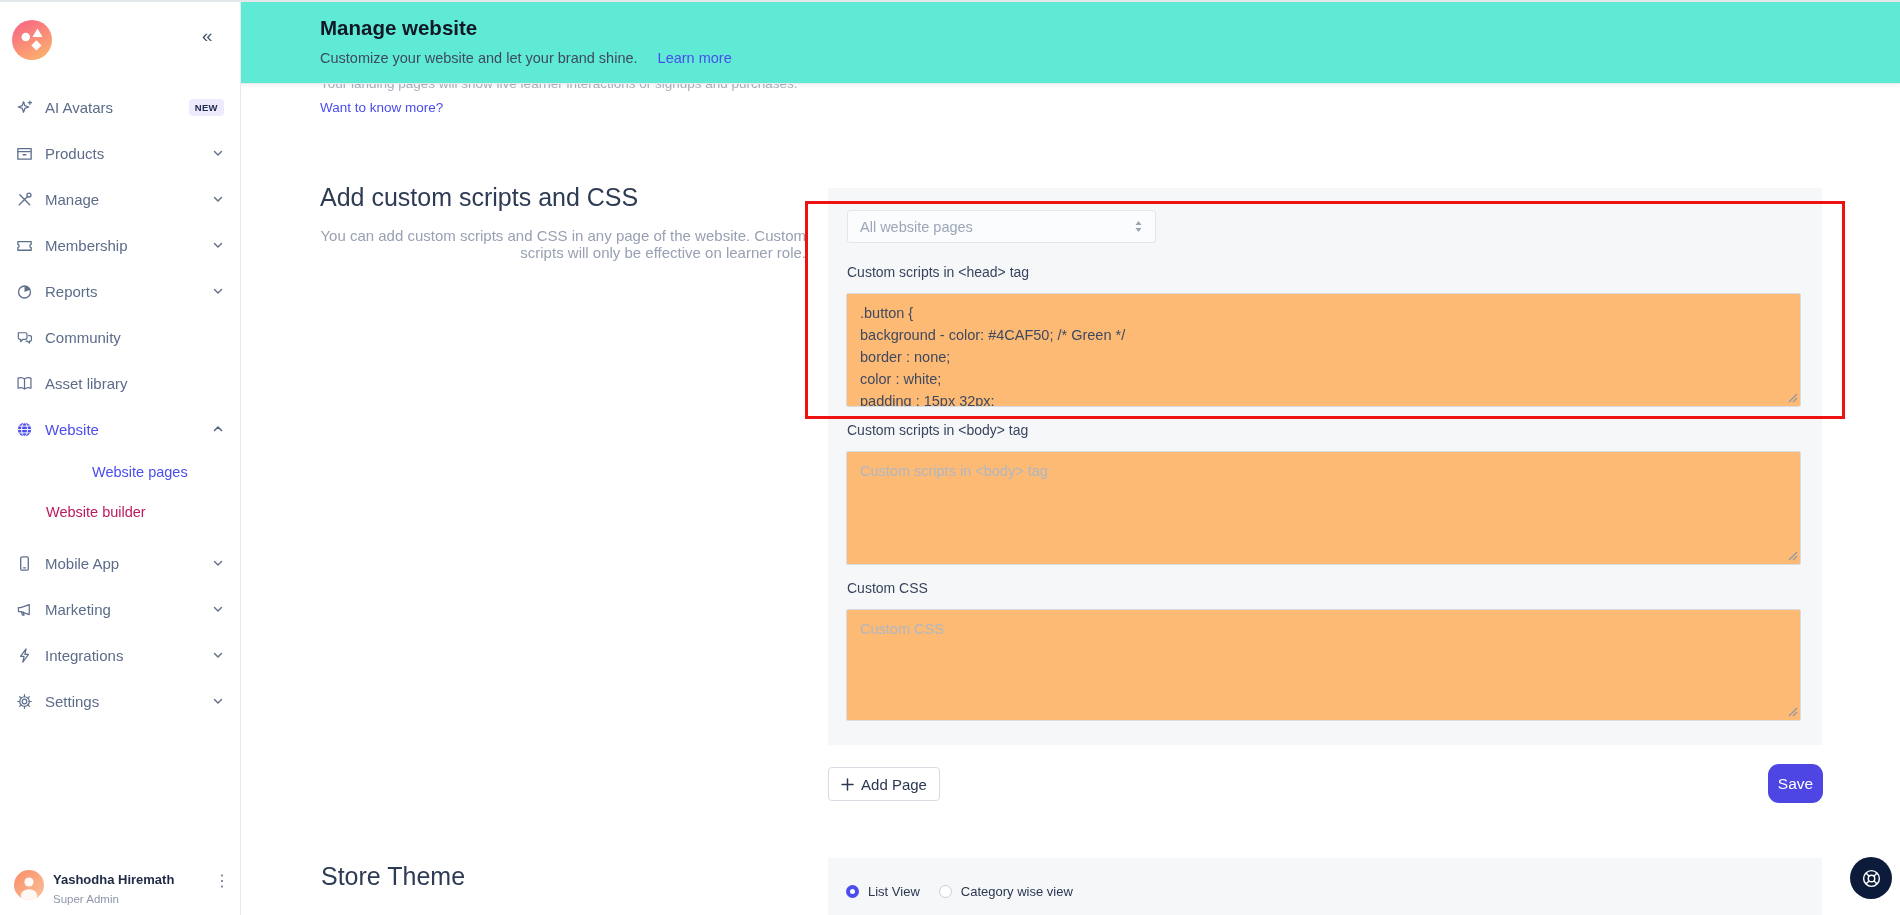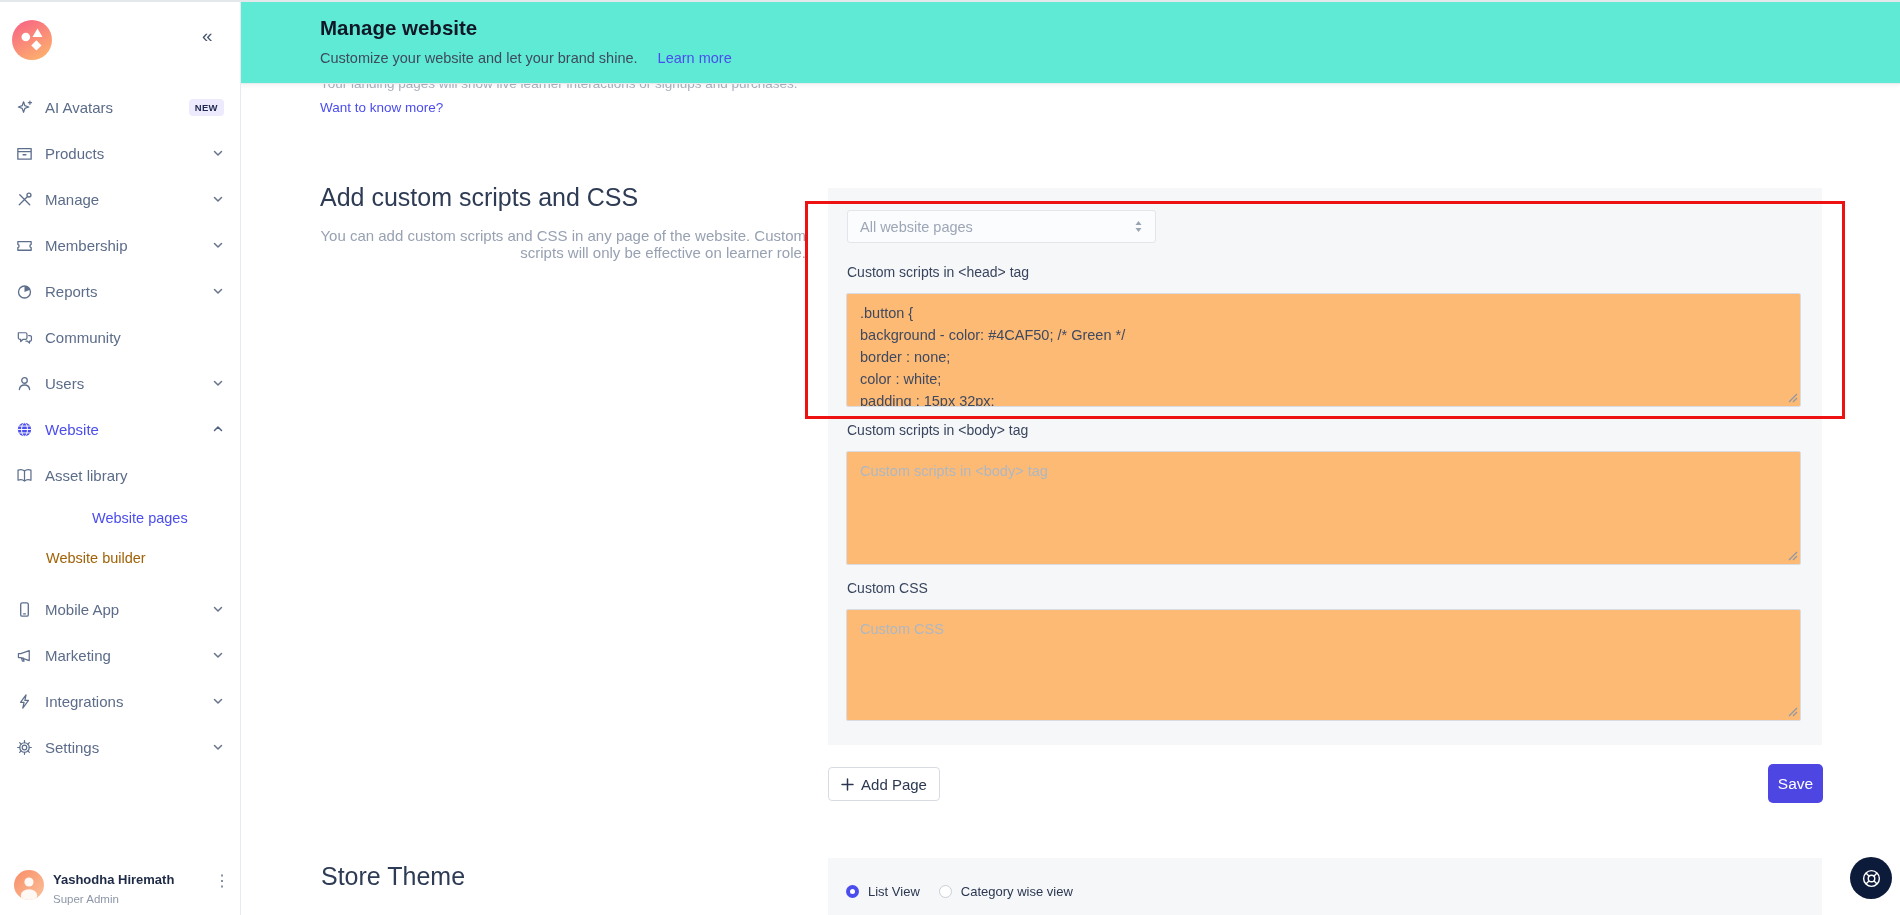--- a/index.html
+++ b/index.html
@@ -15,21 +15,21 @@
             color:#47556e;cursor:pointer;padding:0;line-height:1;}
   .nav{position:absolute;left:0;top:84px;width:240px;}
   .nav-item{height:46px;display:flex;align-items:center;padding:0 16px 0 15px;cursor:pointer;}
   .nav-ic{width:19px;height:19px;flex:none;margin-right:11px;display:flex;align-items:center;justify-content:center;}
   .nav-label{font-size:15px;color:#5c6c89;white-space:nowrap;}
   .nav-item.active .nav-label{color:#4b4ded;font-weight:500;}
   .badge{margin-left:auto;background:#edeafd;color:#222c51;font-size:9.5px;font-weight:700;
          padding:3px 6px;border-radius:4px;letter-spacing:.4px;}
   .chev{margin-left:auto;display:flex;}
   .nav-sub{height:40px;display:flex;align-items:center;padding-left:46px;font-size:14.5px;
-           color:#a16207;cursor:pointer;}
+           color:#be185d;cursor:pointer;}
   .nav-sub.active{color:#4b4ded;margin-left:46px;}
   .nav-spacer{height:8px;}
   .user{position:absolute;left:0;top:860px;width:240px;height:55px;}
   .avatar{position:absolute;left:14px;top:10px;width:30px;height:30px;}
   .user-name{position:absolute;left:53px;top:12px;font-size:13px;font-weight:700;color:#1d2945;white-space:nowrap;}
   .user-role{position:absolute;left:53px;top:33px;font-size:11.5px;color:#8d97a8;}
   .user-menu{position:absolute;left:208px;top:10px;font-size:16px;color:#707c92;background:none;border:none;cursor:pointer;}
 
   
   .topbar{position:absolute;left:240px;top:0;width:1660px;height:83px;background:#5eead4;z-index:5;
@@ -63,21 +63,21 @@
   .ta{width:100%;height:100%;box-sizing:border-box;background:#fdba74;border:1px solid #d9dde3;
       border-radius:2px;resize:none;padding:8px 13px;font-family:"Liberation Sans",sans-serif;
       font-size:14.5px;line-height:22px;color:#3f4960;outline:none;}
   .ta::placeholder{color:#aeb7c4;}
   .resize-glyph{position:absolute;right:3px;bottom:4px;pointer-events:none;display:flex;}
 
   .add-page{position:absolute;left:828px;top:767px;width:112px;height:34px;background:#fff;
             border:1px solid #d8dce2;border-radius:4px;display:flex;align-items:center;justify-content:center;
             gap:7px;font-family:"Liberation Sans",sans-serif;font-size:15px;color:#2c3850;cursor:pointer;}
   .save{position:absolute;left:1768px;top:764px;width:55px;height:39px;background:#4e46e3;border:none;
-        border-radius:5px;color:#fff;font-family:"Liberation Sans",sans-serif;font-size:15.5px;cursor:pointer;}
+        border-radius:11px;color:#fff;font-family:"Liberation Sans",sans-serif;font-size:15.5px;cursor:pointer;}
 
   
   .h-store{left:321px;top:862px;}
   .panel2{position:absolute;left:828px;top:858px;width:994px;height:57px;background:#f6f7f9;}
   .radio-row{position:absolute;left:846px;top:884px;display:flex;align-items:center;gap:9px;}
   .radio{width:13px;height:13px;border-radius:50%;box-sizing:border-box;flex:none;cursor:pointer;}
   .radio.on{background:#4b4ded;border:none;position:relative;}
   .radio.on::after{content:"";position:absolute;left:4px;top:4px;width:5px;height:5px;border-radius:50%;background:#fff;}
   .radio.off{background:#fff;border:1px solid #c9cfd9;}
   .radio-label{font-size:13px;color:#2b3750;margin-right:10px;cursor:pointer;}
@@ -184,60 +184,46 @@
       <div class="nav-item">
         <span class="nav-ic">
           <svg width="19" height="19" viewBox="0 0 20 20" fill="none" stroke="#5e6f8d" stroke-width="1.3" stroke-linecap="round" stroke-linejoin="round">
               <path d="M3.5 5h7.4a1.7 1.7 0 0 1 1.7 1.7v3.5a1.7 1.7 0 0 1-1.7 1.7H8.5L6 14.4V11.9H5.2a1.7 1.7 0 0 1-1.7-1.7Z"></path>
               <path d="M14.4 8h1.3a1.6 1.6 0 0 1 1.6 1.6v2.7a1.6 1.6 0 0 1-1.6 1.6h-.4v2l-2.1-2h-1.6"></path>
             </svg>
         </span>
         <span class="nav-label">Community</span>
       </div>
 
-      <div class="nav-item">
-        <span class="nav-ic">
-          <svg width="19" height="19" viewBox="0 0 20 20" fill="none" stroke="#5e6f8d" stroke-width="1.4" stroke-linecap="round">
-              <circle cx="10" cy="6.8" r="2.9"></circle>
-              <path d="M4.6 16.3c.4-3 2.6-4.7 5.4-4.7s5 1.7 5.4 4.7"></path>
-            </svg>
-        </span>
-        <span class="nav-label">Users</span>
-        <span class="chev">
-          <svg width="12" height="12" viewBox="0 0 12 12" fill="none" stroke="#68748c" stroke-width="1.5" stroke-linecap="round" stroke-linejoin="round">
-              <path d="M2.5 4.5 6 8l3.5-3.5"></path>
-            </svg>
-        </span>
+
+      <div class="nav-item">
+        <span class="nav-ic">
+          <svg width="19" height="19" viewBox="0 0 20 20" fill="none" stroke="#5e6f8d" stroke-width="1.3" stroke-linejoin="round">
+              <path d="M10 5.3C8.2 3.7 5.2 3.7 3.2 4.4V15c2-.7 5-.7 6.8.9 1.8-1.6 4.8-1.6 6.8-.9V4.4c-2-.7-5-.7-6.8.9ZM10 5.3v10.6"></path>
+            </svg>
+        </span>
+        <span class="nav-label">Asset library</span>
       </div>
 
       <div class="nav-item active">
         <span class="nav-ic">
           <svg width="19" height="19" viewBox="0 0 20 20">
               <circle cx="10" cy="10" r="7" fill="#4b4ded"></circle>
               <g fill="none" stroke="#fff" stroke-width="1">
                 <ellipse cx="10" cy="10" rx="3.1" ry="7"></ellipse>
                 <path d="M3 10h14M4.4 6.4h11.2M4.4 13.6h11.2"></path>
               </g>
             </svg>
         </span>
         <span class="nav-label">Website</span>
         <span class="chev">
           <svg width="12" height="12" viewBox="0 0 12 12" fill="none" stroke="#516080" stroke-width="1.5" stroke-linecap="round" stroke-linejoin="round">
               <path d="M2.5 7.5 6 4l3.5 3.5"></path>
             </svg>
         </span>
-      </div>
-
-      <div class="nav-item">
-        <span class="nav-ic">
-          <svg width="19" height="19" viewBox="0 0 20 20" fill="none" stroke="#5e6f8d" stroke-width="1.3" stroke-linejoin="round">
-              <path d="M10 5.3C8.2 3.7 5.2 3.7 3.2 4.4V15c2-.7 5-.7 6.8.9 1.8-1.6 4.8-1.6 6.8-.9V4.4c-2-.7-5-.7-6.8.9ZM10 5.3v10.6"></path>
-            </svg>
-        </span>
-        <span class="nav-label">Asset library</span>
       </div>
 
       <div class="nav-sub active">
         <span>Website pages</span>
       </div>
       <div class="nav-sub">
         <span>Website builder</span>
       </div>
 
       <div class="nav-spacer"></div>

